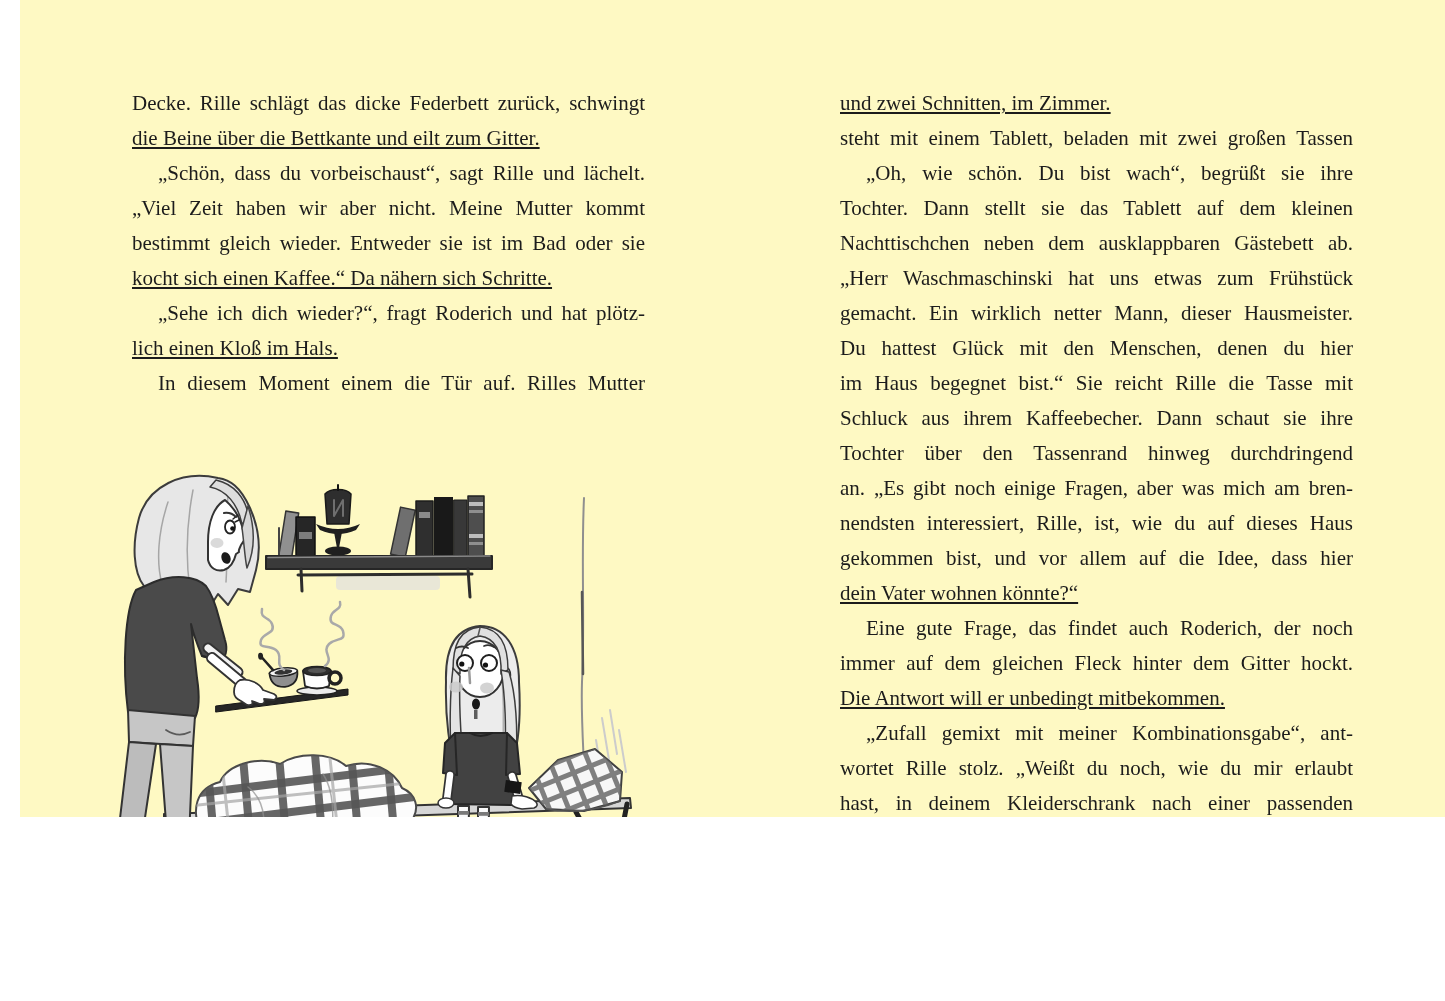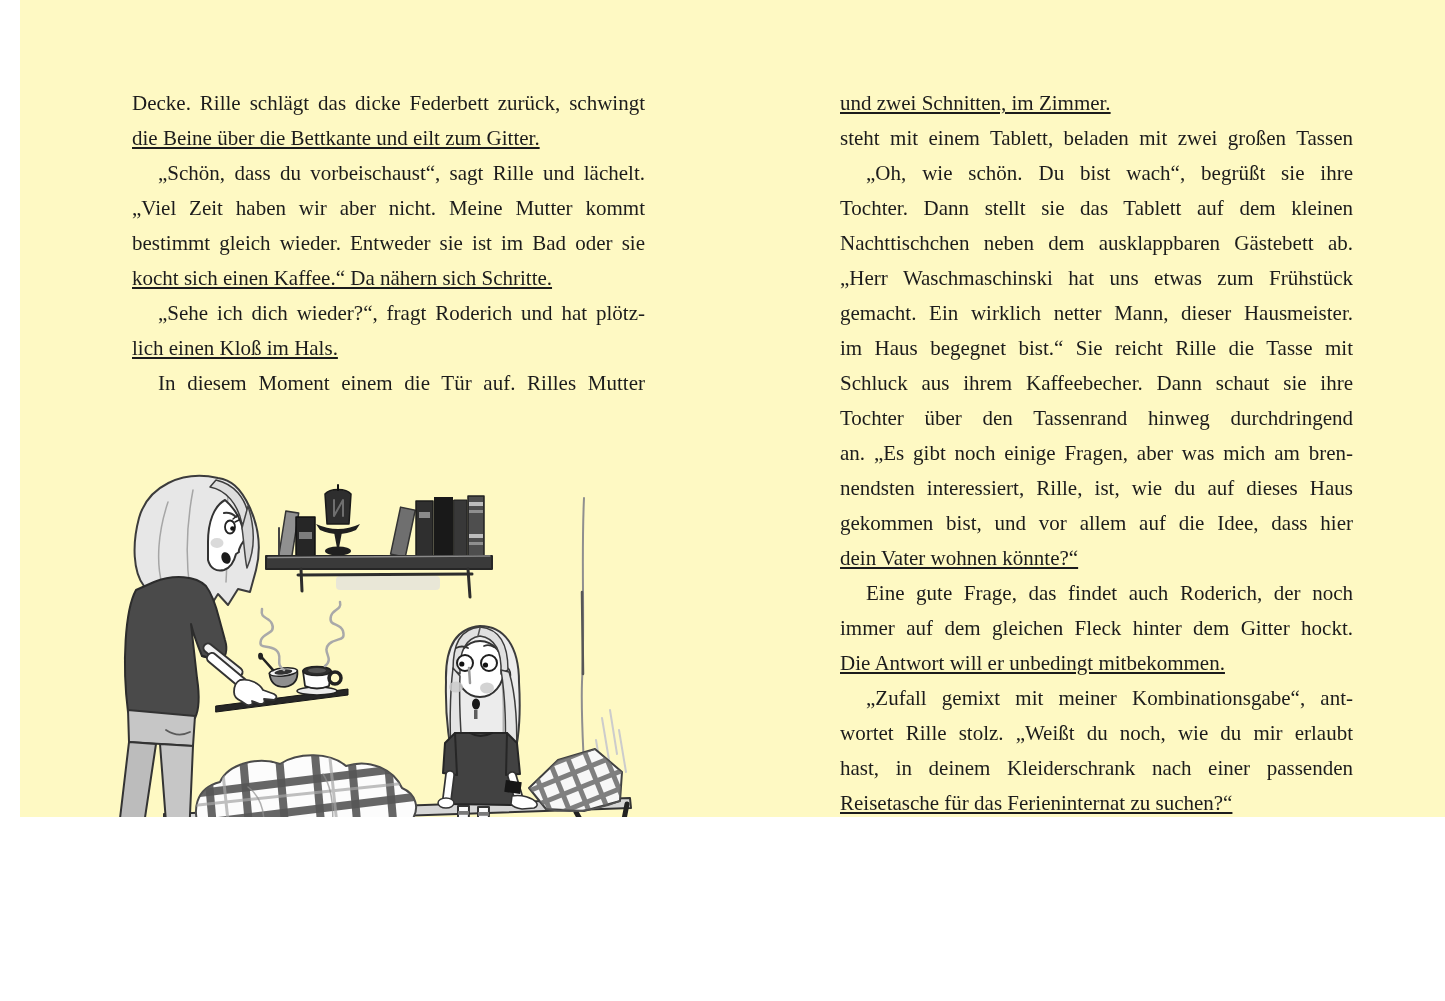--- a/index.html
+++ b/index.html
@@ -34,20 +34,21 @@
   </div>
 
   <div class="textcol textcol-right">
     <div class="line last">und zwei Schnitten, im Zimmer.</div>
     <div class="line">steht mit einem Tablett, beladen mit zwei großen Tassen</div>
     <div class="line indent">„Oh, wie schön. Du bist wach“, begrüßt sie ihre</div>
     <div class="line">Tochter. Dann stellt sie das Tablett auf dem kleinen</div>
     <div class="line">Nachttischchen neben dem ausklappbaren Gästebett ab.</div>
     <div class="line">„Herr Waschmaschinski hat uns etwas zum Frühstück</div>
     <div class="line">gemacht. Ein wirklich netter Mann, dieser Hausmeister.</div>
+    <div class="line">Du hattest Glück mit den Menschen, denen du hier</div>
     <div class="line">im Haus begegnet bist.“ Sie reicht Rille die Tasse mit</div>
     <div class="line">Schluck aus ihrem Kaffeebecher. Dann schaut sie ihre</div>
     <div class="line">Tochter über den Tassenrand hinweg durchdringend</div>
     <div class="line">an. „Es gibt noch einige Fragen, aber was mich am bren-</div>
     <div class="line">nendsten interessiert, Rille, ist, wie du auf dieses Haus</div>
     <div class="line">gekommen bist, und vor allem auf die Idee, dass hier</div>
     <div class="line last">dein Vater wohnen könnte?“</div>
     <div class="line indent">Eine gute Frage, das findet auch Roderich, der noch</div>
     <div class="line">immer auf dem gleichen Fleck hinter dem Gitter hockt.</div>
     <div class="line last">Die Antwort will er unbedingt mitbekommen.</div>

